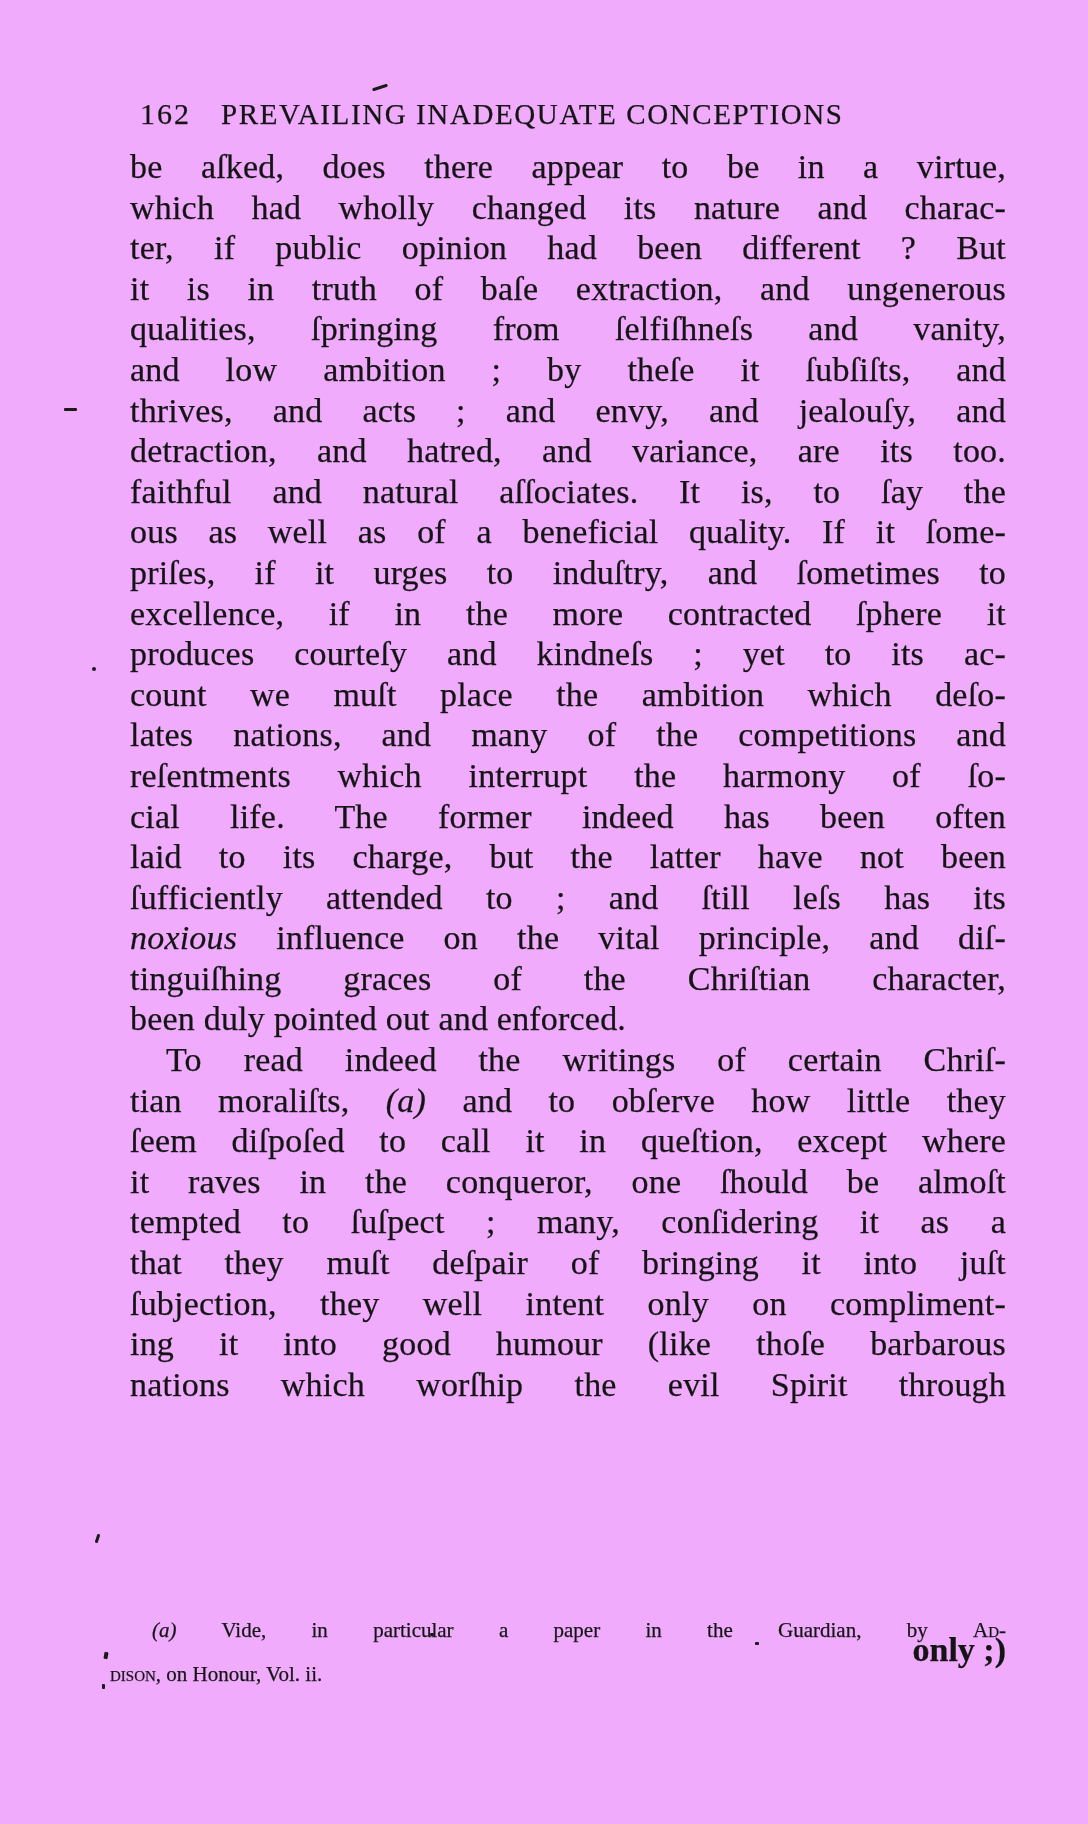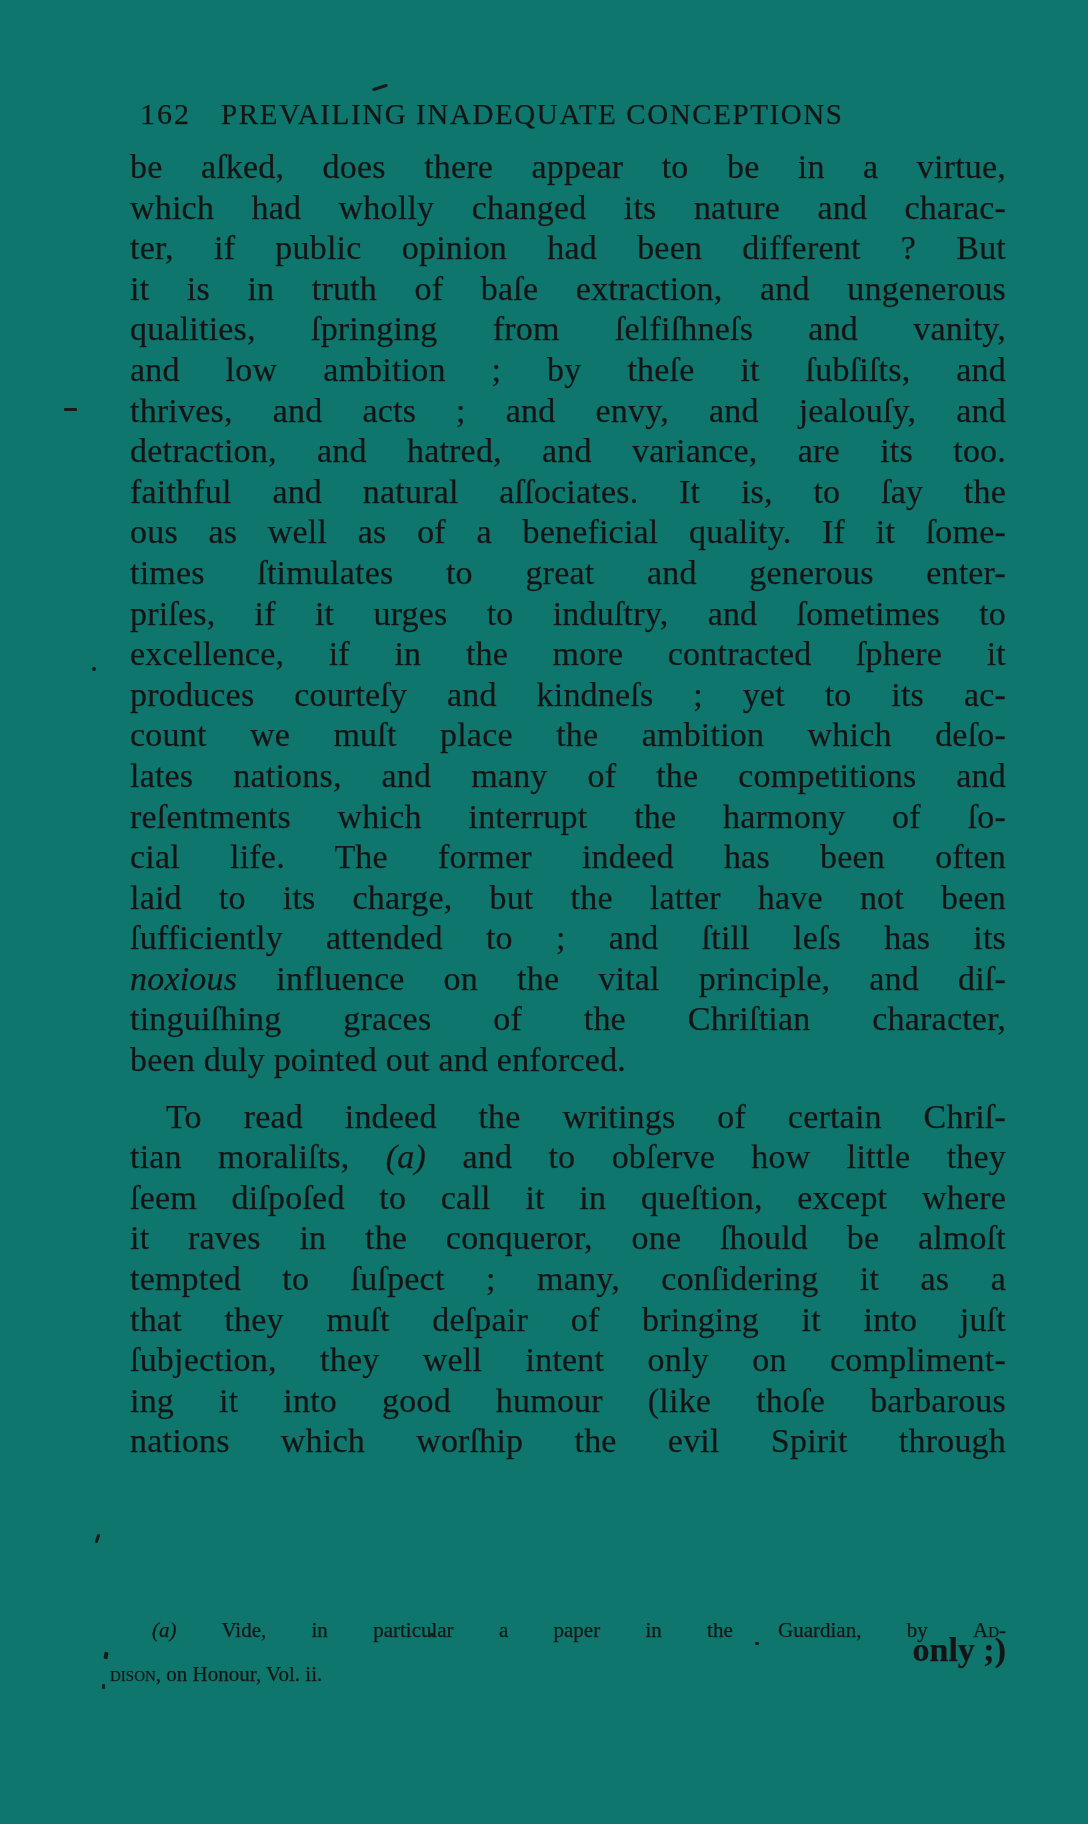--- a/index.html
+++ b/index.html
@@ -1,20 +1,20 @@
 <!DOCTYPE html>
 <html><head>
 <meta charset="utf-8">
 <style>
   html,body{margin:0;padding:0;background:#e8e8e8;}
   .page{
     position:relative;
     width:1088px;
     height:1824px;
-    background:#0f766e;
+    background:#f0abfc;
     font-family:"Liberation Serif","DejaVu Serif",serif;
     color:#141414;
     overflow:hidden;
     -webkit-text-stroke:0.25px #1c1c1c;
   }
   .header{
     position:absolute;
     left:140px;
     top:97px;
     display:flex;
@@ -32,21 +32,21 @@
     line-height:40.6px;
     letter-spacing:0.2px;
     hyphens:none;
   }
   .tline{
     text-align:justify;
     text-align-last:justify;
     text-justify:inter-word;
   }
   .tline.nojust{text-align:left;text-align-last:auto;}
-  .bodytext .tline.indent{text-indent:36px;margin-top:16px;}
+  .bodytext .tline.indent{text-indent:36px;}
   .it{font-style:italic;}
   .sc{font-variant:small-caps;text-align:center;}
   .footnote{
     position:absolute;
     left:110px;
     top:1608px;
     width:896px;
     font-size:21px;
     line-height:44px;
   }
@@ -85,21 +85,20 @@
         <div class="tline"><span>be aſked, does there appear to be in a virtue,</span></div>
         <div class="tline"><span>which had wholly changed its nature and charac-</span></div>
         <div class="tline"><span>ter, if public opinion had been different ? But</span></div>
         <div class="tline"><span>it is in truth of baſe extraction, and ungenerous</span></div>
         <div class="tline"><span>qualities, ſpringing from ſelfiſhneſs and vanity,</span></div>
         <div class="tline"><span>and low ambition ; by theſe it ſubſiſts, and</span></div>
         <div class="tline"><span>thrives, and acts ; and envy, and jealouſy, and</span></div>
         <div class="tline"><span>detraction, and hatred, and variance, are its too.</span></div>
         <div class="tline"><span>faithful and natural aſſociates. It is, to ſay the</span></div>
         <div class="tline"><span>ous as well as of a beneficial quality. If it ſome-</span></div>
-        <div class="tline"><span>times ſtimulates to great and generous enter-</span></div>
         <div class="tline"><span>priſes, if it urges to induſtry, and ſometimes to</span></div>
         <div class="tline"><span>excellence, if in the more contracted ſphere it</span></div>
         <div class="tline"><span>produces courteſy and kindneſs ; yet to its ac-</span></div>
         <div class="tline"><span>count we muſt place the ambition which deſo-</span></div>
         <div class="tline"><span>lates nations, and many of the competitions and</span></div>
         <div class="tline"><span>reſentments which interrupt the harmony of ſo-</span></div>
         <div class="tline"><span>cial life. The former indeed has been often</span></div>
         <div class="tline"><span>laid to its charge, but the latter have not been</span></div>
         <div class="tline"><span>ſufficiently attended to ; and ſtill leſs has its</span></div>
         <div class="tline"><span class="it">noxious</span><span> influence on the vital principle, and diſ-</span></div>

